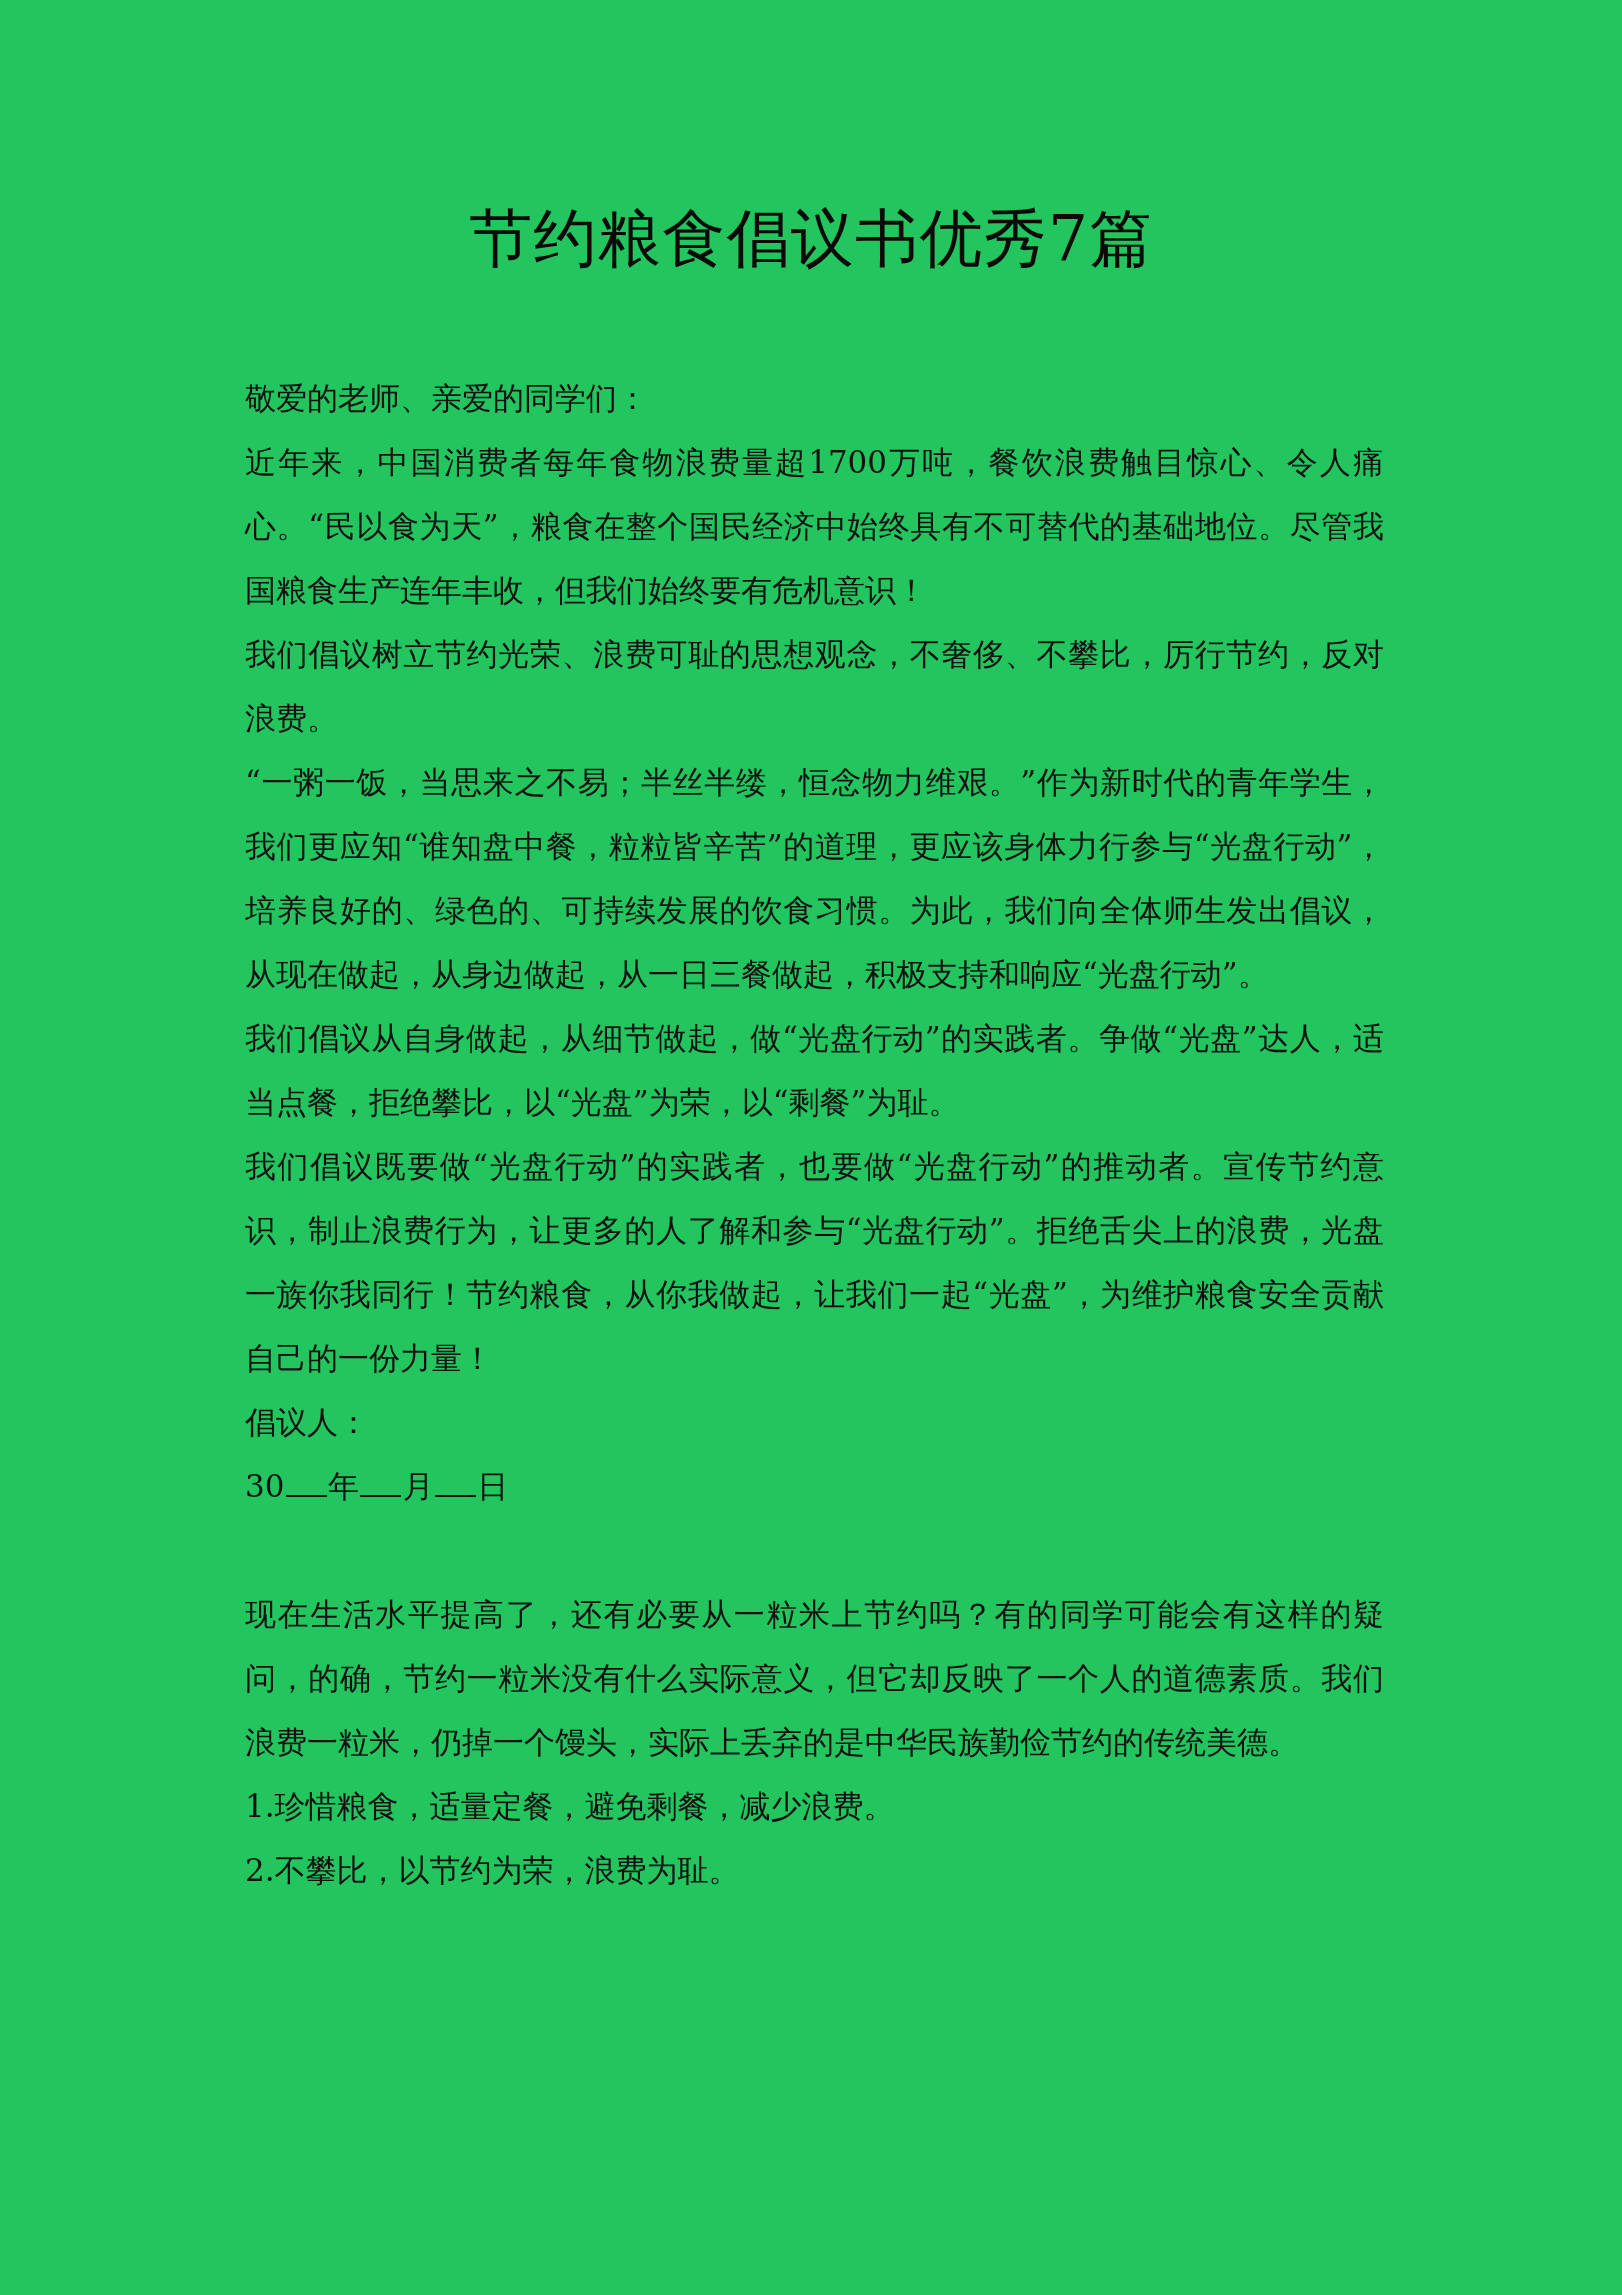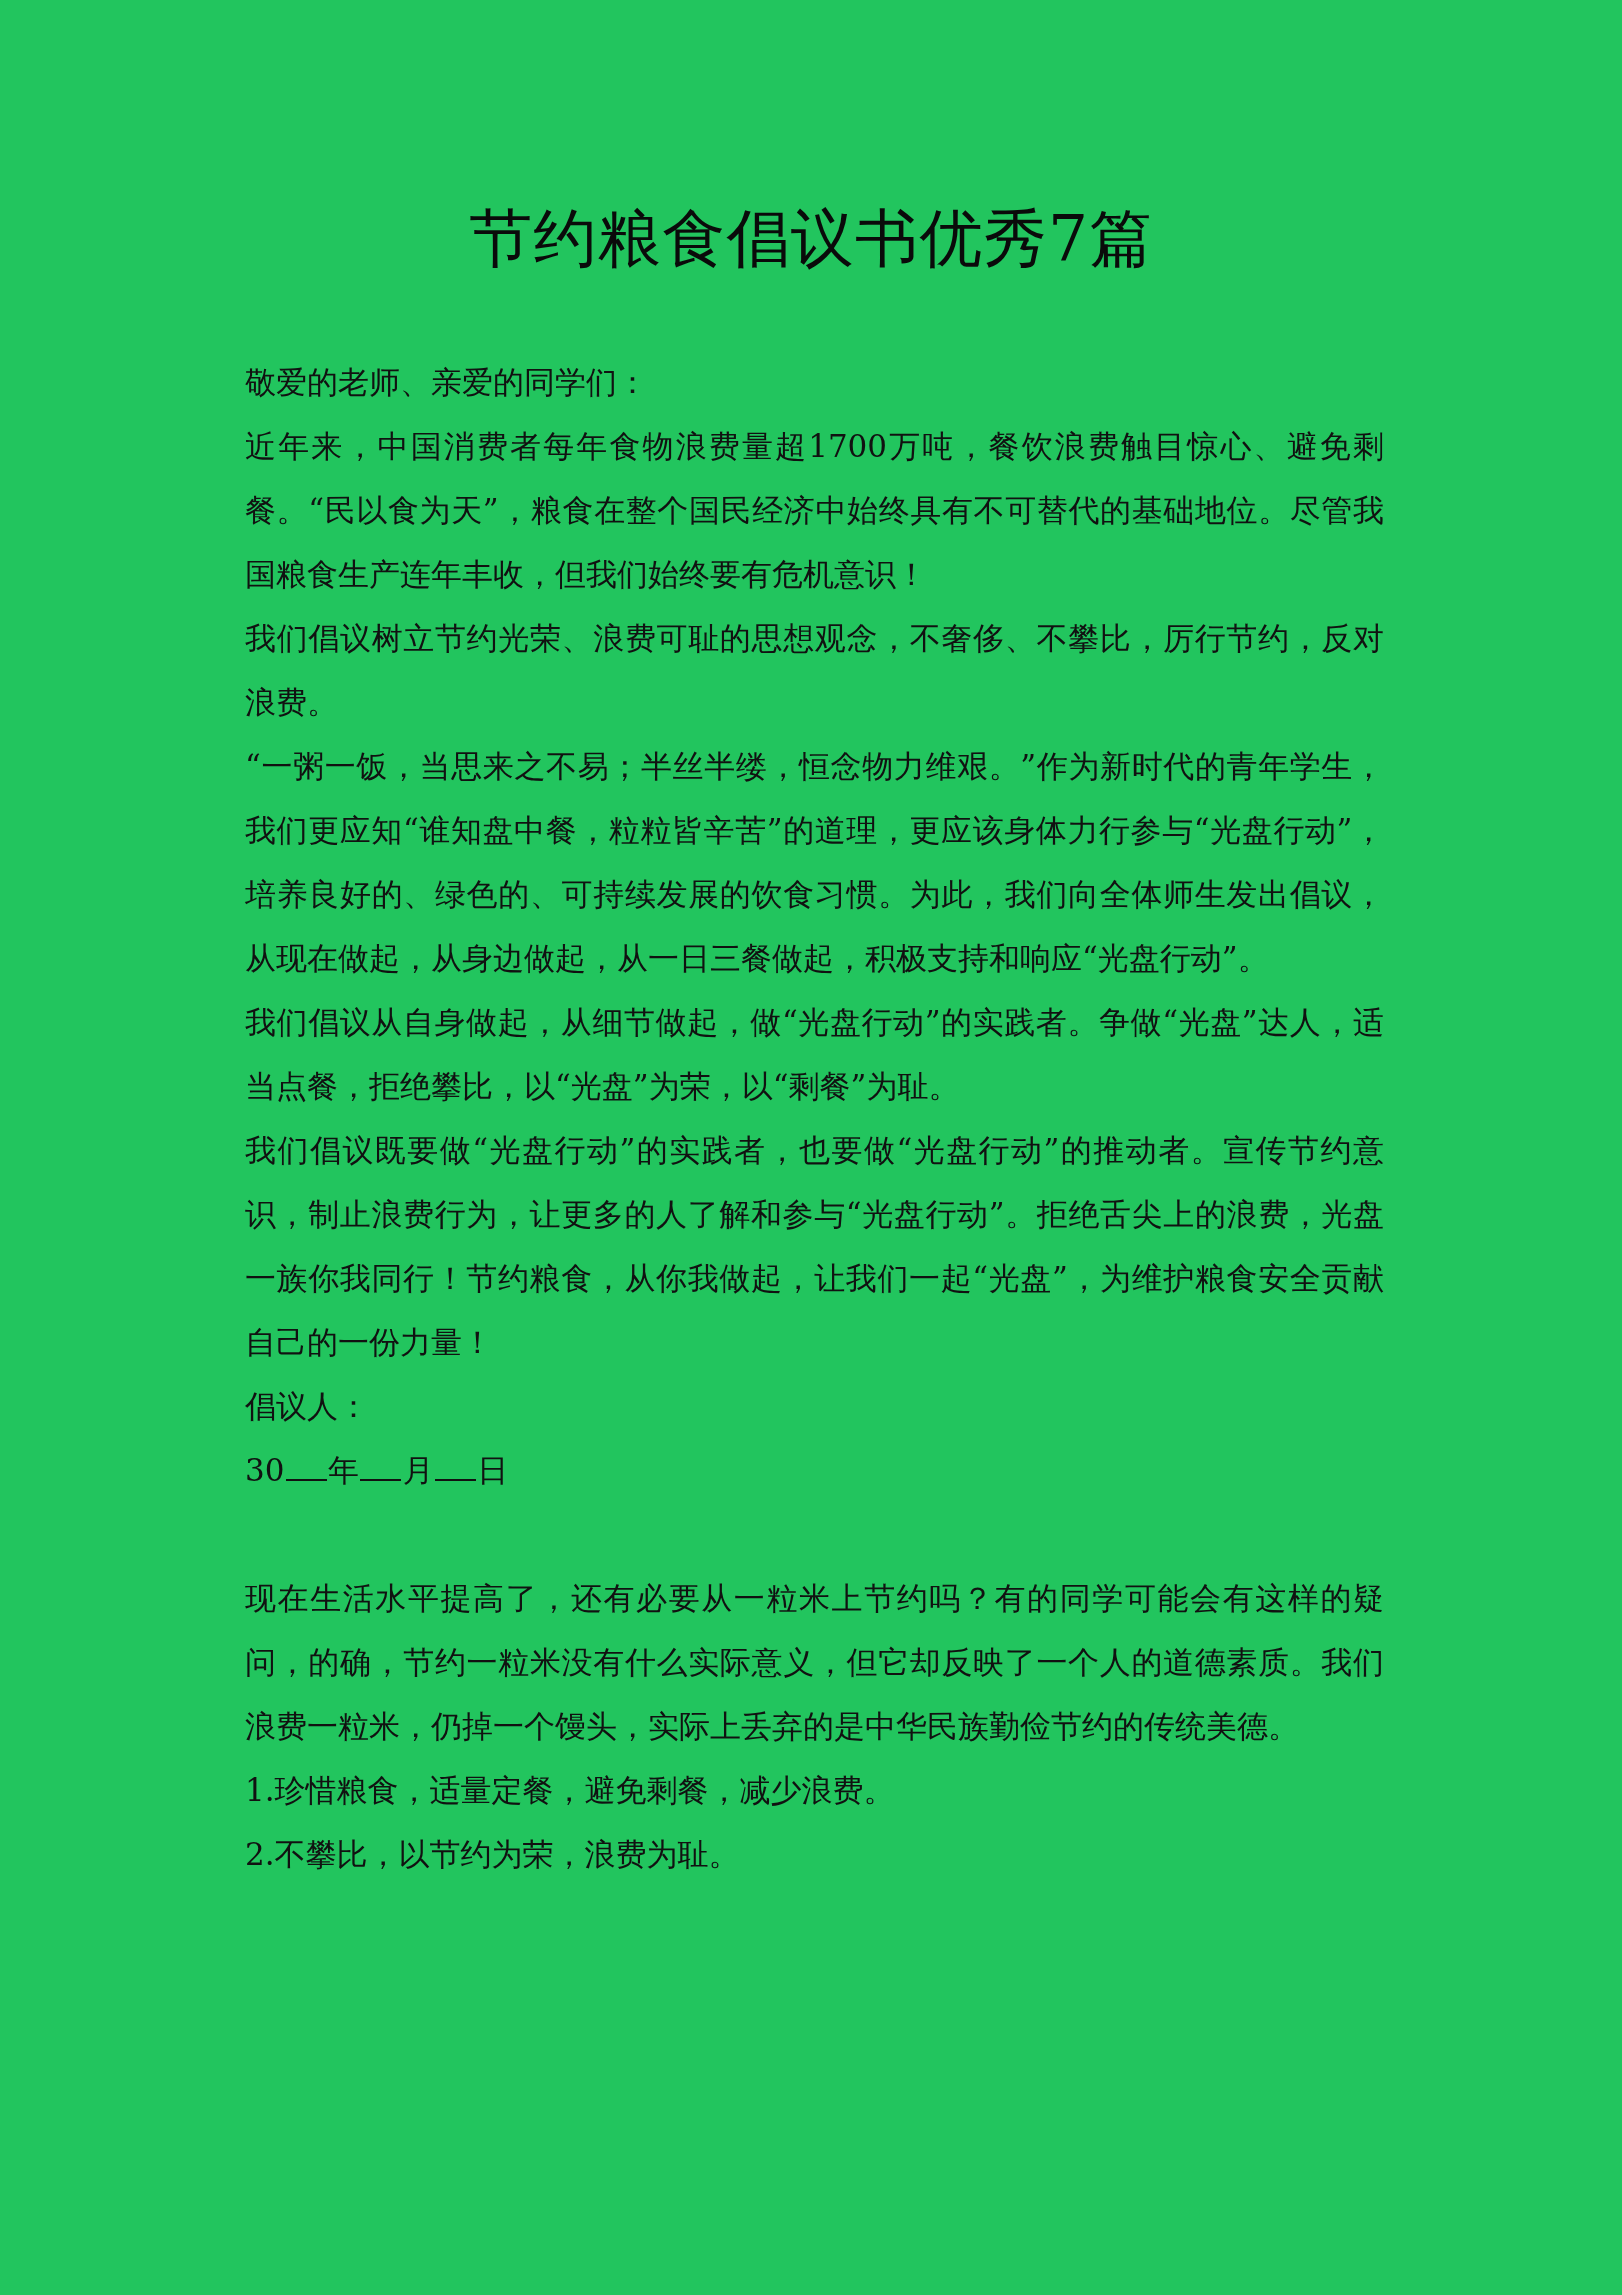--- a/index.html
+++ b/index.html
@@ -32,21 +32,21 @@
       font-size: 63px;
       line-height: 85px;
       font-weight: normal;
       letter-spacing: 1.3px;
       margin: 0;
       color: #0a0a0a;
     }
     .body {
       position: absolute;
       left: 245px;
-      top: 350px;
+      top: 366px;
       width: 1139px;
       font-size: 31px;
       line-height: 64px;
       text-align: justify;
       text-justify: inter-character;
     }
     .body p {
       margin: 0;
       padding: 0;
     }
@@ -66,21 +66,21 @@
 <body>
 
 <div class="page">
 
   <h1 class="title">节约粮食倡议书优秀7篇</h1>
 
   <div class="body">
 
     <section>
       <p>敬爱的老师、亲爱的同学们：</p>
-      <p>近年来，中国消费者每年食物浪费量超1700万吨，餐饮浪费触目惊心、避免剩餐。“民以食为天”，粮食在整个国民经济中始终具有不可替代的基础地位。尽管我国粮食生产连年丰收，但我们始终要有危机意识！</p>
+      <p>近年来，中国消费者每年食物浪费量超1700万吨，餐饮浪费触目惊心、令人痛心。“民以食为天”，粮食在整个国民经济中始终具有不可替代的基础地位。尽管我国粮食生产连年丰收，但我们始终要有危机意识！</p>
       <p>我们倡议树立节约光荣、浪费可耻的思想观念，不奢侈、不攀比，厉行节约，反对浪费。</p>
       <p>“一粥一饭，当思来之不易；半丝半缕，恒念物力维艰。”作为新时代的青年学生，我们更应知“谁知盘中餐，粒粒皆辛苦”的道理，更应该身体力行参与“光盘行动”，培养良好的、绿色的、可持续发展的饮食习惯。为此，我们向全体师生发出倡议，从现在做起，从身边做起，从一日三餐做起，积极支持和响应“光盘行动”。</p>
       <p>我们倡议从自身做起，从细节做起，做“光盘行动”的实践者。争做“光盘”达人，适当点餐，拒绝攀比，以“光盘”为荣，以“剩餐”为耻。</p>
       <p>我们倡议既要做“光盘行动”的实践者，也要做“光盘行动”的推动者。宣传节约意识，制止浪费行为，让更多的人了解和参与“光盘行动”。拒绝舌尖上的浪费，光盘一族你我同行！节约粮食，从你我做起，让我们一起“光盘”，为维护粮食安全贡献自己的一份力量！</p>
       <p>倡议人：</p>
       <p class="date-line"><span>30</span><span class="blank"></span><span>年</span><span class="blank"></span><span>月</span><span class="blank"></span><span>日</span></p>
     </section>
 
     <div class="section-gap"></div>
 

